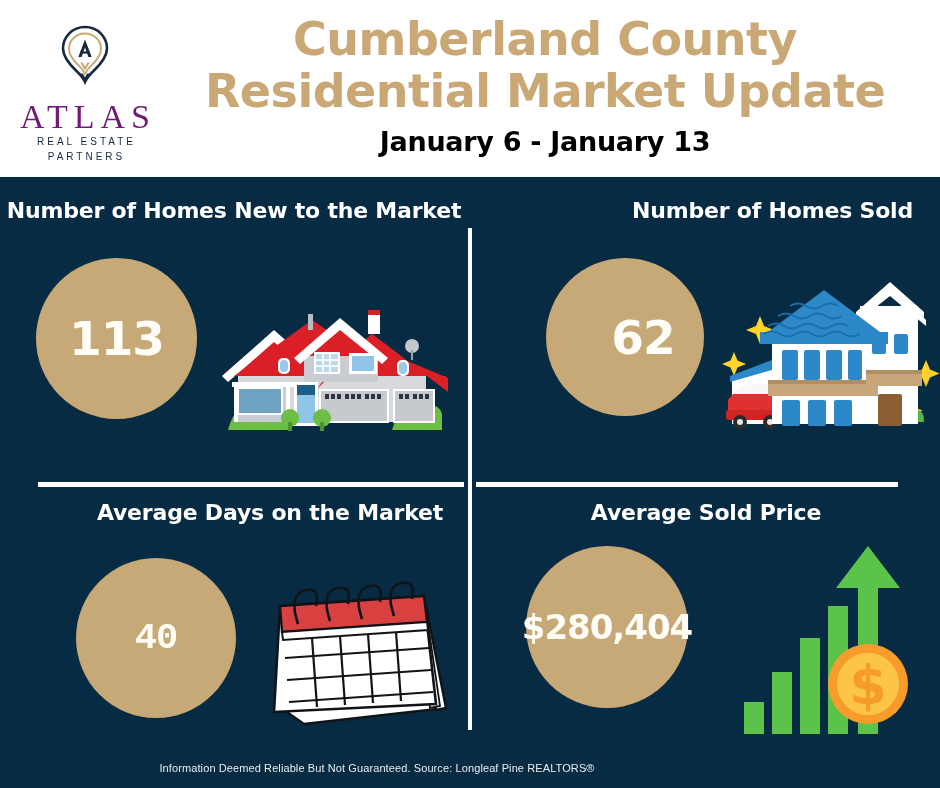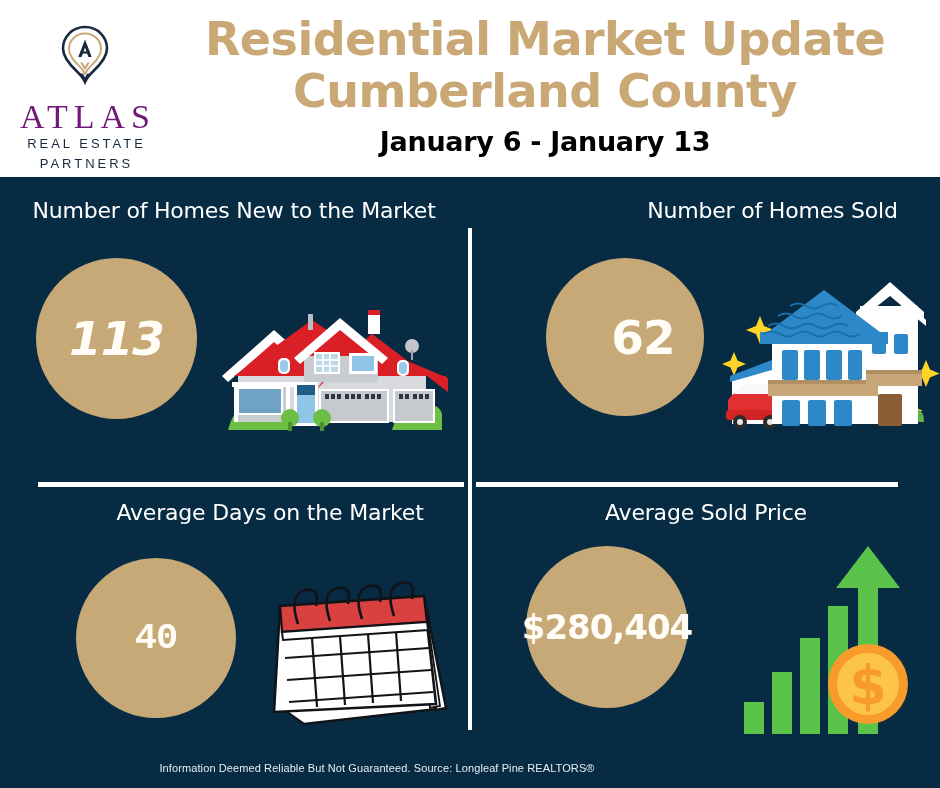--- a/index.html
+++ b/index.html
@@ -38,21 +38,21 @@
     font-family: "Liberation Serif", serif;
     font-size: 34px;
     letter-spacing: 6px;
     color: #701a75;
     line-height: 1;
     margin-top: 14px;
     padding-left: 6px;
   }
   .logo-tagline1, .logo-tagline2 {
     font-family: "Liberation Sans", sans-serif;
-    font-size: 13px;
+    font-size: 10px;
     letter-spacing: 3px;
     color: #17293E;
     line-height: 1.5;
     padding-left: 3px;
   }
   .logo-rule {
     width: 108px; height: 1px;
     background: #17293E;
     margin: 4px auto 0 auto;
     opacity: 0;
@@ -83,21 +83,21 @@
 
   
   .panel {
     position: absolute;
   }
   .panel-title {
     position: absolute;
     width: 100%;
     text-align: center;
     font-family: "DejaVu Sans", sans-serif;
-    font-weight: normal;
+    font-weight: bold;
     color: #FFFFFF;
     font-size: 22px;
     letter-spacing: -0.2px;
   }
 
   .stat-circle {
     position: absolute;
     border-radius: 50%;
     background: #C7A877;
     display: flex;
@@ -156,34 +156,34 @@
           <path d="M24.6 49.5 L29 57.2 L33.4 49.5 L31.2 49.5 L29 53.5 L26.8 49.5 Z" fill="#17293E"></path>
         </svg>
       </span>
       <div class="logo-wordmark">ATLAS</div>
       <div class="logo-tagline1">REAL ESTATE</div>
       <div class="logo-tagline2">PARTNERS</div>
       <div class="logo-rule"></div>
     </div>
 
     <div class="title-block">
+      <div class="title-line">Cumberland County</div>
       <div class="title-line">Residential Market Update</div>
-      <div class="title-line">Cumberland County</div>
       <div class="date-line">January 6 - January 13</div>
     </div>
   </div>
 
   <div class="divider-v" style="left:468px; top:228px; height:502px;"></div>
   <div class="divider-h" style="left:38px; top:482px; width:426px;"></div>
   <div class="divider-h" style="left:476px; top:482px; width:422px;"></div>
 
   <div class="panel" style="left:0px; top:180px; width:468px; height:302px;">
     <div class="panel-title" style="top:18px;">Number of Homes New to the Market</div>
 
-    <div class="stat-circle" style="left:36px; top:78px; width:161px; height:161px;font-style:italic;">
+    <div class="stat-circle" style="left:36px; top:78px; width:161px; height:161px;">
       <span class="stat-value" style="font-size:47px;">113</span>
     </div>
 
     <span class="art" style="left:216px; top:118px;">
       <svg width="232" height="138" viewBox="0 0 232 138">
 
         <rect x="10" y="118" width="212" height="16" fill="#072B43"></rect>
         <path d="M12 132 q6 -22 16 -20 q6 -14 16 -6 q8 -10 16 2 q10 -4 12 8 l0 16 Z" fill="#6CBE45"></path>
         <path d="M176 132 q6 -20 18 -18 q8 -14 18 -4 q10 -6 14 6 l0 16 Z" fill="#6CBE45"></path>
 

